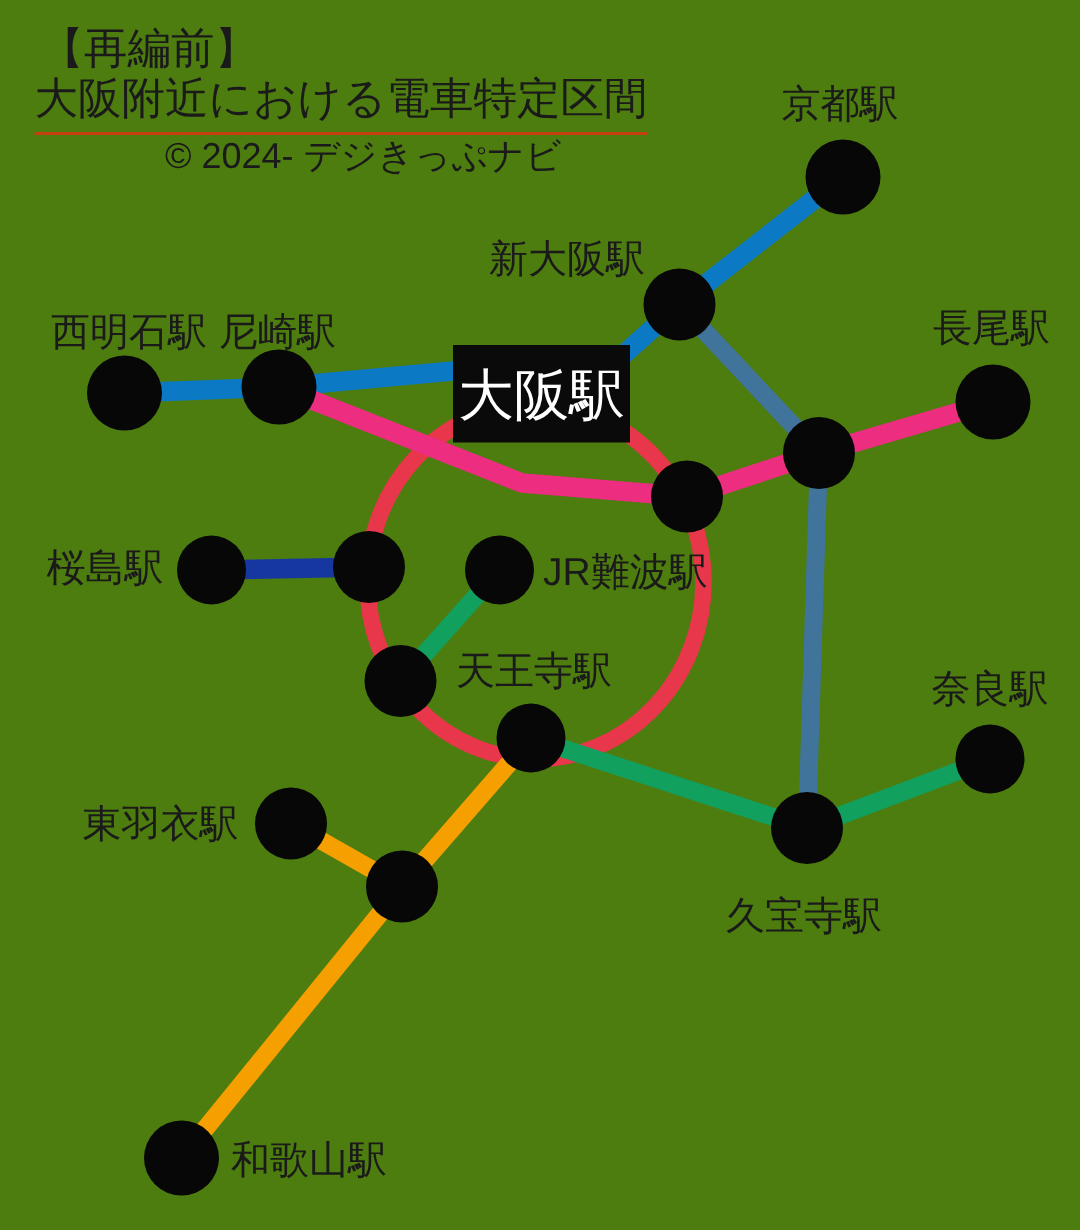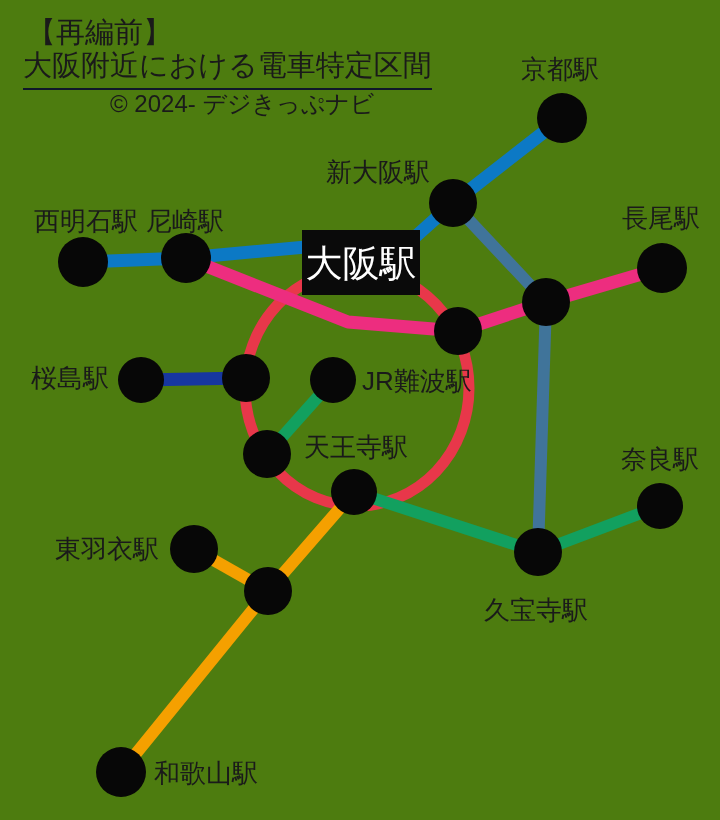--- a/index.html
+++ b/index.html
@@ -13,21 +13,21 @@
   }
   #rail-svg{position:absolute;left:0;top:0;}
   .header{position:absolute;left:0;top:0;width:720px;z-index:5;}
   .hdr-tag{
     position:absolute;left:27px;top:13px;
     font-size:29px;font-weight:500;white-space:nowrap;
   }
   .hdr-title{
     position:absolute;left:23px;top:46px;
     font-size:29px;font-weight:500;white-space:nowrap;
-    border-bottom:2px solid #0f172a;padding-bottom:2px;
+    border-bottom:2px solid #c2410c;padding-bottom:2px;
   }
   .hdr-copy{
     position:absolute;left:110px;top:88px;
     font-size:24px;font-weight:400;white-space:nowrap;
   }
   svg text{
     font-family:"Liberation Sans", sans-serif;
     font-size:26px;font-weight:500;fill:#1a1a1a;
   }
   svg text.hl{fill:#ffffff;font-size:37px;font-weight:500;}

